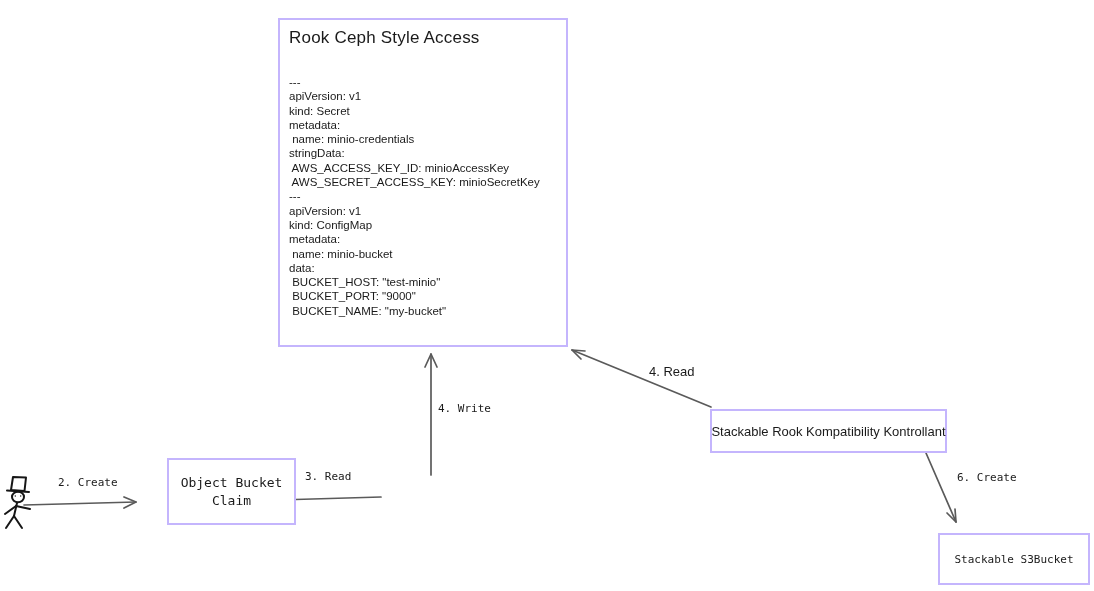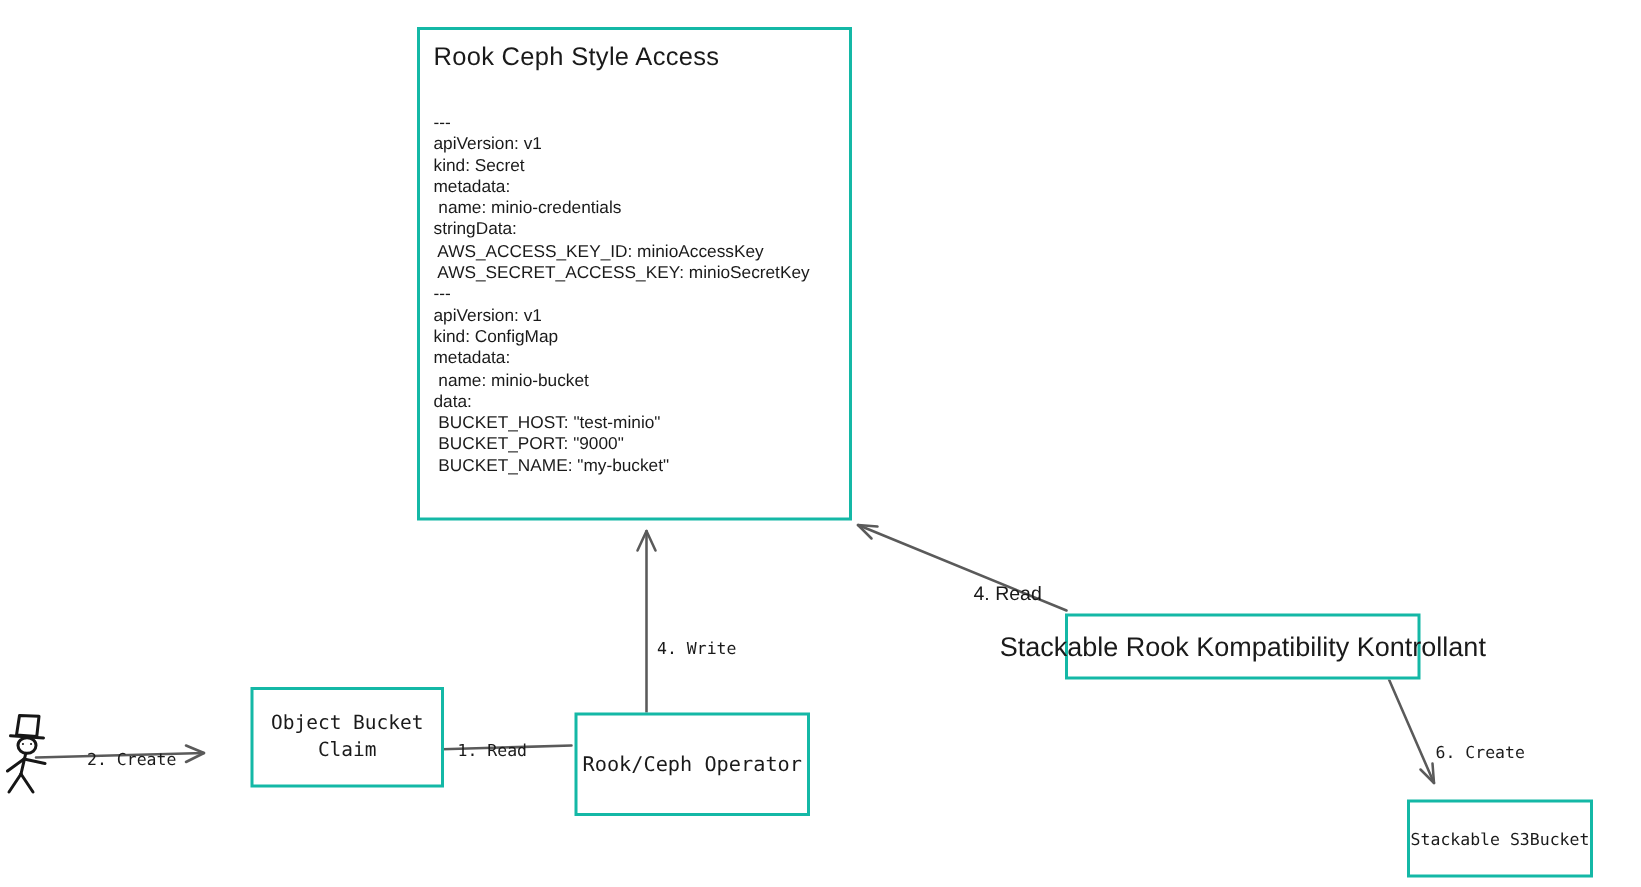--- a/index.html
+++ b/index.html
@@ -19,21 +19,21 @@
   .layer-svg {
     position: absolute;
     left: 0;
     top: 0;
     width: 1094px;
     height: 591px;
   }
   .box {
     position: absolute;
     box-sizing: border-box;
-    border: 2px solid #14b8a6;
+    border: 2px solid #c4b5fd;
     background: #ffffff;
   }
   .box.centered {
     display: flex;
     align-items: center;
     justify-content: center;
     text-align: center;
   }
   .mono {
     font-family: "DejaVu Sans Mono", "Liberation Mono", monospace;
@@ -68,34 +68,33 @@
   }
   .node-operator {
     left: 383px; top: 475px;
     width: 157px; height: 69px;
     font-size: 13.5px;
     white-space: nowrap;
   }
   .node-kontrollant {
     left: 710px; top: 409px;
     width: 237px; height: 44px;
-    font-size: 18px;
+    font-size: 13px;
     white-space: nowrap;
   }
   .node-s3bucket {
     left: 938px; top: 533px;
-    width: 124px; height: 52px;
+    width: 152px; height: 52px;
     font-size: 11px;
     white-space: nowrap;
   }
   .edge-label {
     position: absolute;
     font-size: 11px;
     white-space: nowrap;
-    margin-top: 24px;
   }
   .edge-label.mono { font-size: 11px; }
   .edge-label.sans { font-size: 13px; }
   .lbl-1 { left: 58px;  top: 476px; }
   .lbl-2 { left: 305px; top: 470px; }
   .lbl-3 { left: 438px; top: 402px; }
   .lbl-4 { left: 649px; top: 364px; }
   .lbl-5 { left: 957px; top: 471px; }
 </style>
 </head>
@@ -161,31 +160,28 @@
  BUCKET_HOST: "test-minio"
  BUCKET_PORT: "9000"
  BUCKET_NAME: "my-bucket"</pre>
   </div>
 
   <div class="box centered mono node-obc">
     <span>Object Bucket
 Claim</span>
   </div>
 
-  <div class="box centered mono node-operator">
-    <span>Rook/Ceph Operator</span>
-  </div>
 
   <div class="box centered node-kontrollant">
     <span>Stackable Rook Kompatibility Kontrollant</span>
   </div>
 
   <div class="box centered mono node-s3bucket">
     <span>Stackable S3Bucket</span>
   </div>
 
   <span class="edge-label mono lbl-1">2. Create</span>
-  <span class="edge-label mono lbl-2">1. Read</span>
+  <span class="edge-label mono lbl-2">3. Read</span>
   <span class="edge-label mono lbl-3">4. Write</span>
   <span class="edge-label sans lbl-4">4. Read</span>
   <span class="edge-label mono lbl-5">6. Create</span>
 
 </div>
 
 </body></html>

